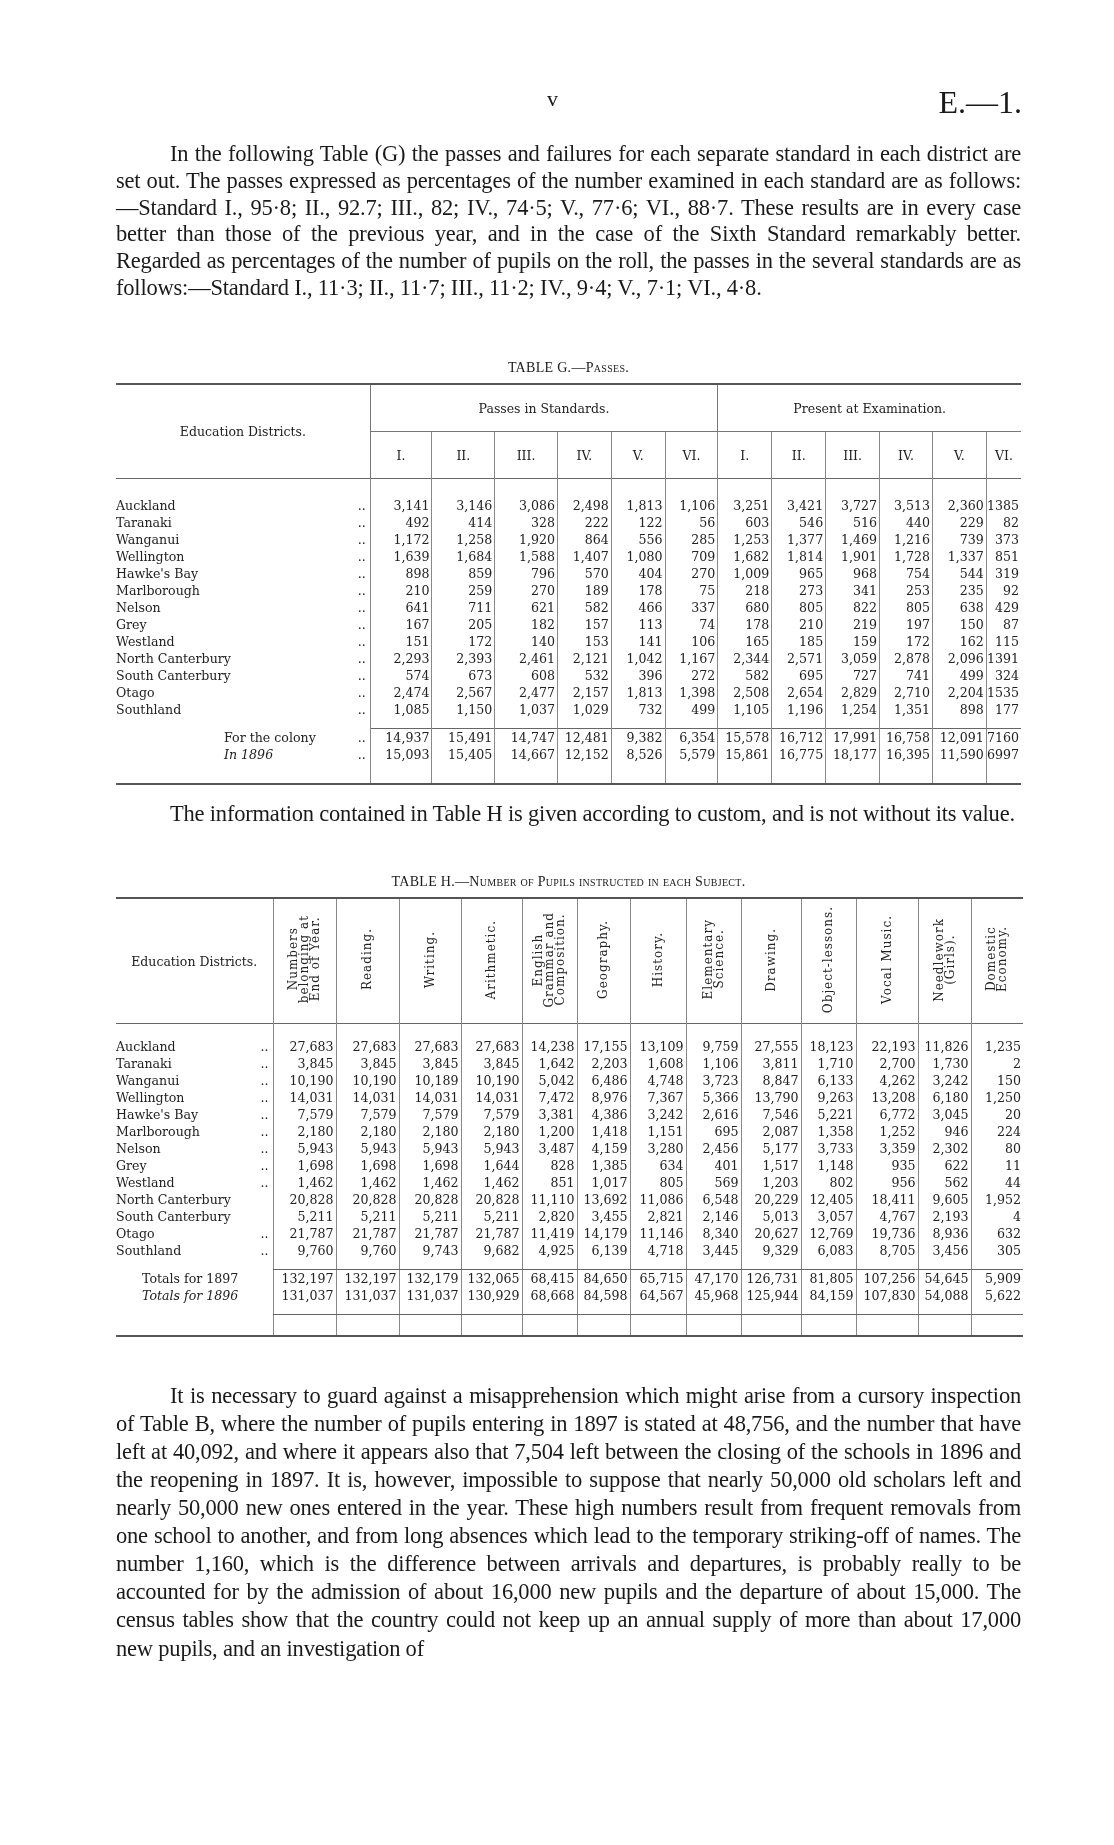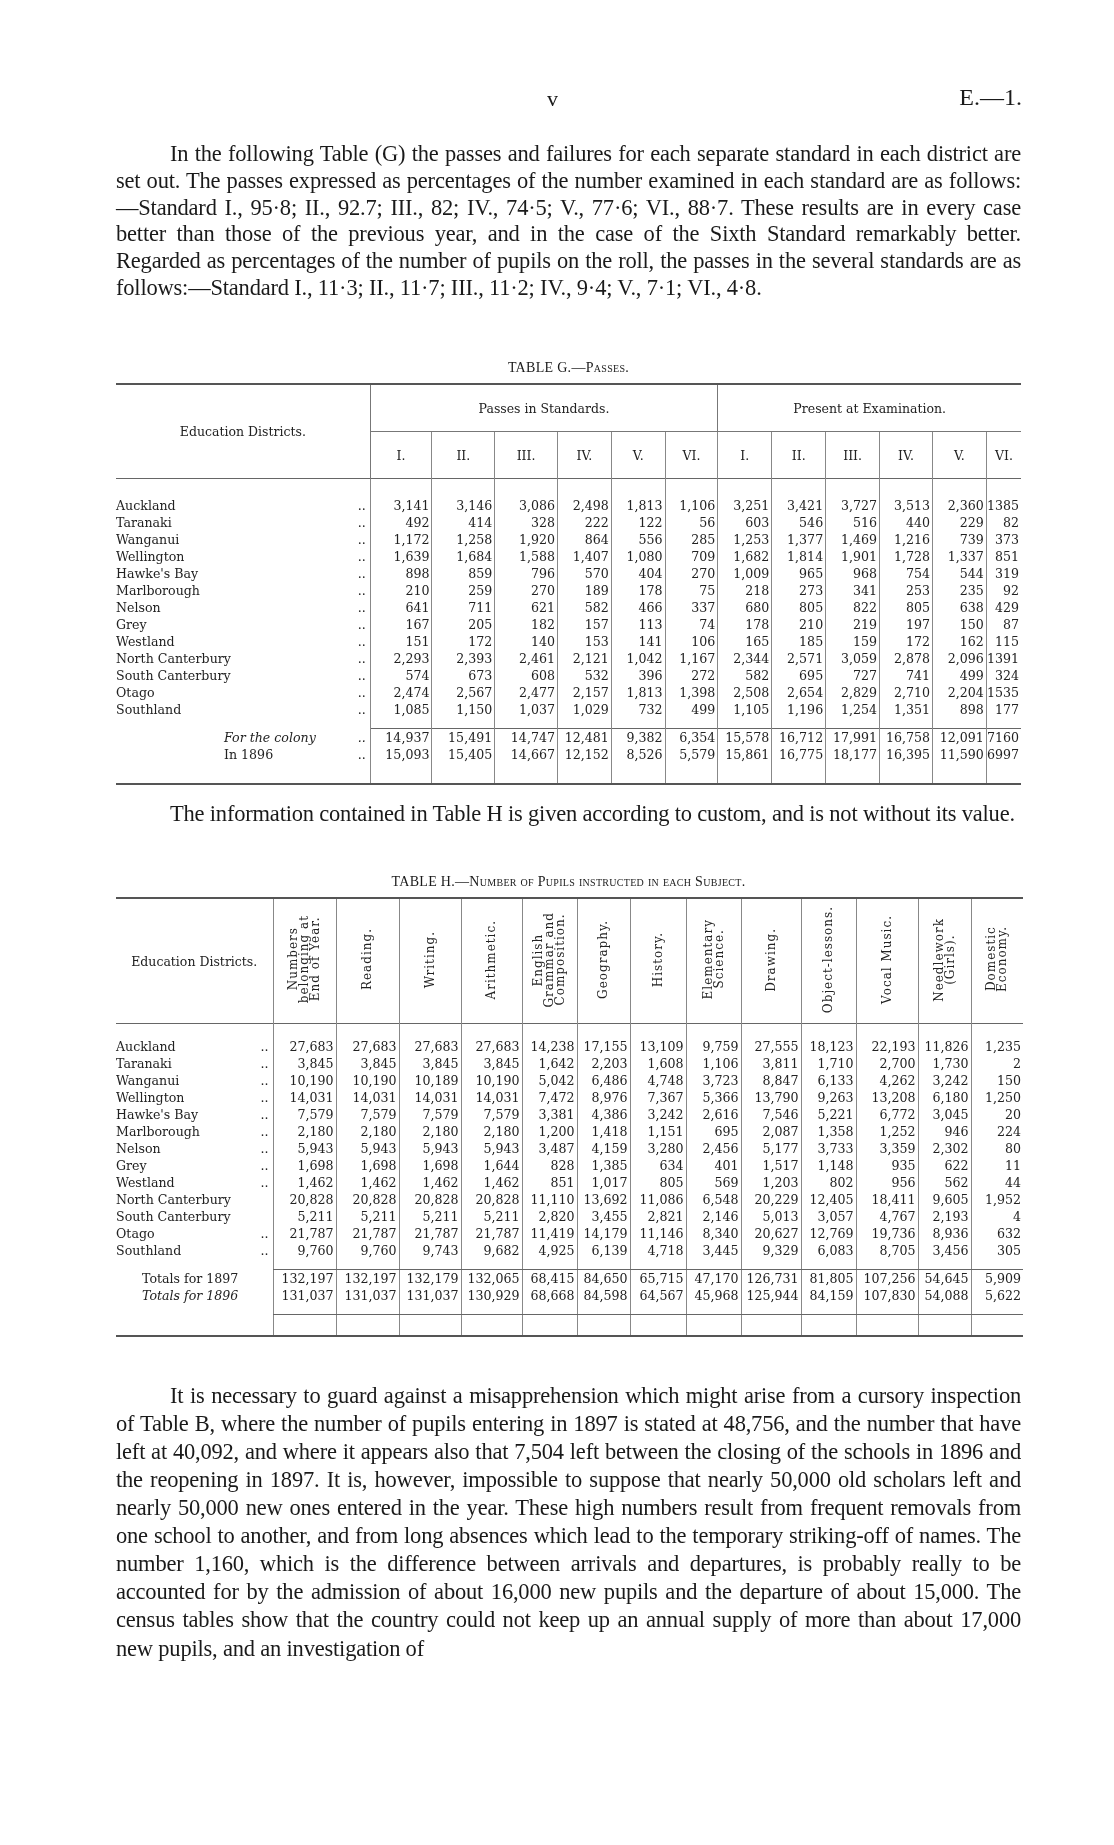--- a/index.html
+++ b/index.html
@@ -1,20 +1,20 @@
 <!DOCTYPE html>
 <html><head>
 <meta charset="utf-8">
 <style>
   html, body { margin: 0; padding: 0; background: #ffffff; }
   body { width: 1114px; height: 1845px; position: relative; overflow: hidden;
          font-family: "Liberation Serif", "DejaVu Serif", serif; color: #1a1a1a; }
   .abs { position: absolute; }
   .page-num { left: 547px; top: 86px; font-size: 22px; }
-  .doc-ref { right: 92px; top: 84px; font-size: 24px; }
+  .doc-ref { right: 92px; top: 84px; font-size: 32px; }
   .para { left: 116px; width: 905px; font-size: 22.5px; line-height: 25.8px; text-align: justify;
           text-indent: 54px; letter-spacing: -0.2px; transform: scaleY(1.04); transform-origin: top left; }
   .para1 { top: 140px; }
   .para2 { top: 800px; }
   .para3 { top: 1381px; line-height: 27px; }
   .caption { left: 116px; width: 905px; text-align: center; font-size: 14px; letter-spacing: 0.3px; }
   .caption .sc { font-variant: small-caps; margin-top: 36px; }
   .capG { top: 360px; }
   .capH { top: 874px; }
 
@@ -321,36 +321,36 @@
         <td class="num" style="height: 10px;"></td>
         <td class="num" style="height: 10px;"></td>
         <td class="num" style="height: 10px;"></td>
         <td class="num" style="height: 10px;"></td>
         <td class="num" style="height: 10px;"></td>
         <td class="num" style="height: 10px;"></td>
         <td class="num" style="height: 10px;"></td>
         <td class="num" style="height: 10px;"></td>
       </tr>
       <tr class="totsep">
-        <td class="name indent-tot" style="padding-left: 108px; font-style: italic;"><span>For the colony</span><span class="dots">..</span></td>
+        <td class="name indent-tot" style="padding-left: 108px;"><span>For the colony</span><span class="dots">..</span></td>
         <td class="num" style="border-top: 1.5px solid rgb(102, 102, 102);">14,937</td>
         <td class="num" style="border-top: 1.5px solid rgb(102, 102, 102);">15,491</td>
         <td class="num" style="border-top: 1.5px solid rgb(102, 102, 102);">14,747</td>
         <td class="num" style="border-top: 1.5px solid rgb(102, 102, 102);">12,481</td>
         <td class="num" style="border-top: 1.5px solid rgb(102, 102, 102);">9,382</td>
         <td class="num" style="border-top: 1.5px solid rgb(102, 102, 102);">6,354</td>
         <td class="num" style="border-top: 1.5px solid rgb(102, 102, 102);">15,578</td>
         <td class="num" style="border-top: 1.5px solid rgb(102, 102, 102);">16,712</td>
         <td class="num" style="border-top: 1.5px solid rgb(102, 102, 102);">17,991</td>
         <td class="num" style="border-top: 1.5px solid rgb(102, 102, 102);">16,758</td>
         <td class="num" style="border-top: 1.5px solid rgb(102, 102, 102);">12,091</td>
         <td class="num" style="border-top: 1.5px solid rgb(102, 102, 102);">7160</td>
       </tr>
       <tr class="">
-        <td class="name indent-tot" style="padding-left: 108px;"><span>In 1896</span><span class="dots">..</span></td>
+        <td class="name indent-tot" style="padding-left: 108px; font-style: italic;"><span>In 1896</span><span class="dots">..</span></td>
         <td class="num">15,093</td>
         <td class="num">15,405</td>
         <td class="num">14,667</td>
         <td class="num">12,152</td>
         <td class="num">8,526</td>
         <td class="num">5,579</td>
         <td class="num">15,861</td>
         <td class="num">16,775</td>
         <td class="num">18,177</td>
         <td class="num">16,395</td>

